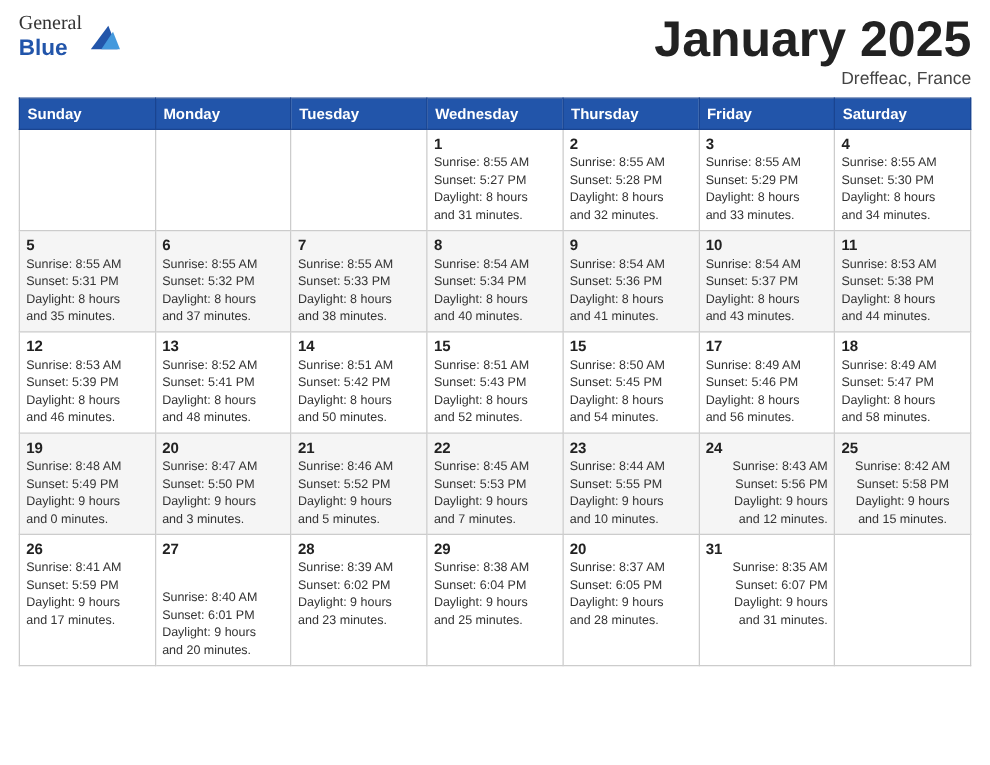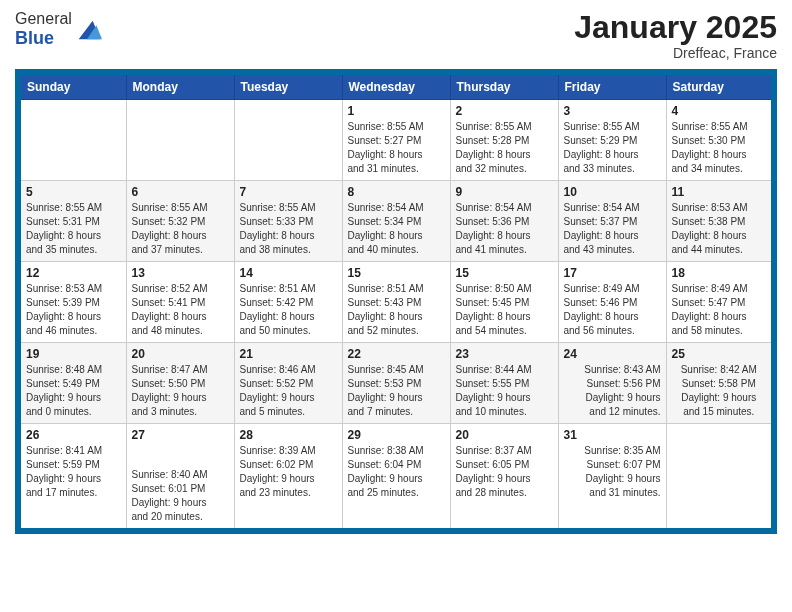--- a/index.html
+++ b/index.html
@@ -19,44 +19,44 @@
     .header {
       display: flex;
       align-items: flex-start;
       justify-content: space-between;
       margin-bottom: 8px;
     }
     .logo {
       display: flex;
       align-items: center;
     }
-    .logo-general { color: #333; }
+    .logo-general { color: #333; font-family: Liberation Serif, serif; }
     .logo-blue { color: #2255aa; }
     .logo-icon {
       width: 28px;
       height: 28px;
       margin-left: 2px;
     }
     .title-block {
       text-align: right;
     }
     .month-title {
-      font-size: 32px;
+      font-size: 40px;
       font-weight: bold;
       color: #222;
       line-height: 1.1;
     }
     .location {
       font-size: 14px;
       color: #444;
     }
     .calendar {
       width: 100%;
       border-collapse: collapse;
-      border: 6px solid #0369a1;
+      border: 1px solid #0369a1;
     }
     .calendar th {
       background: #2255aa;
       color: #fff;
       font-size: 12px;
       font-weight: bold;
       padding: 5px 6px;
       text-align: left;
       border: 1px solid #1a4490;
     }

